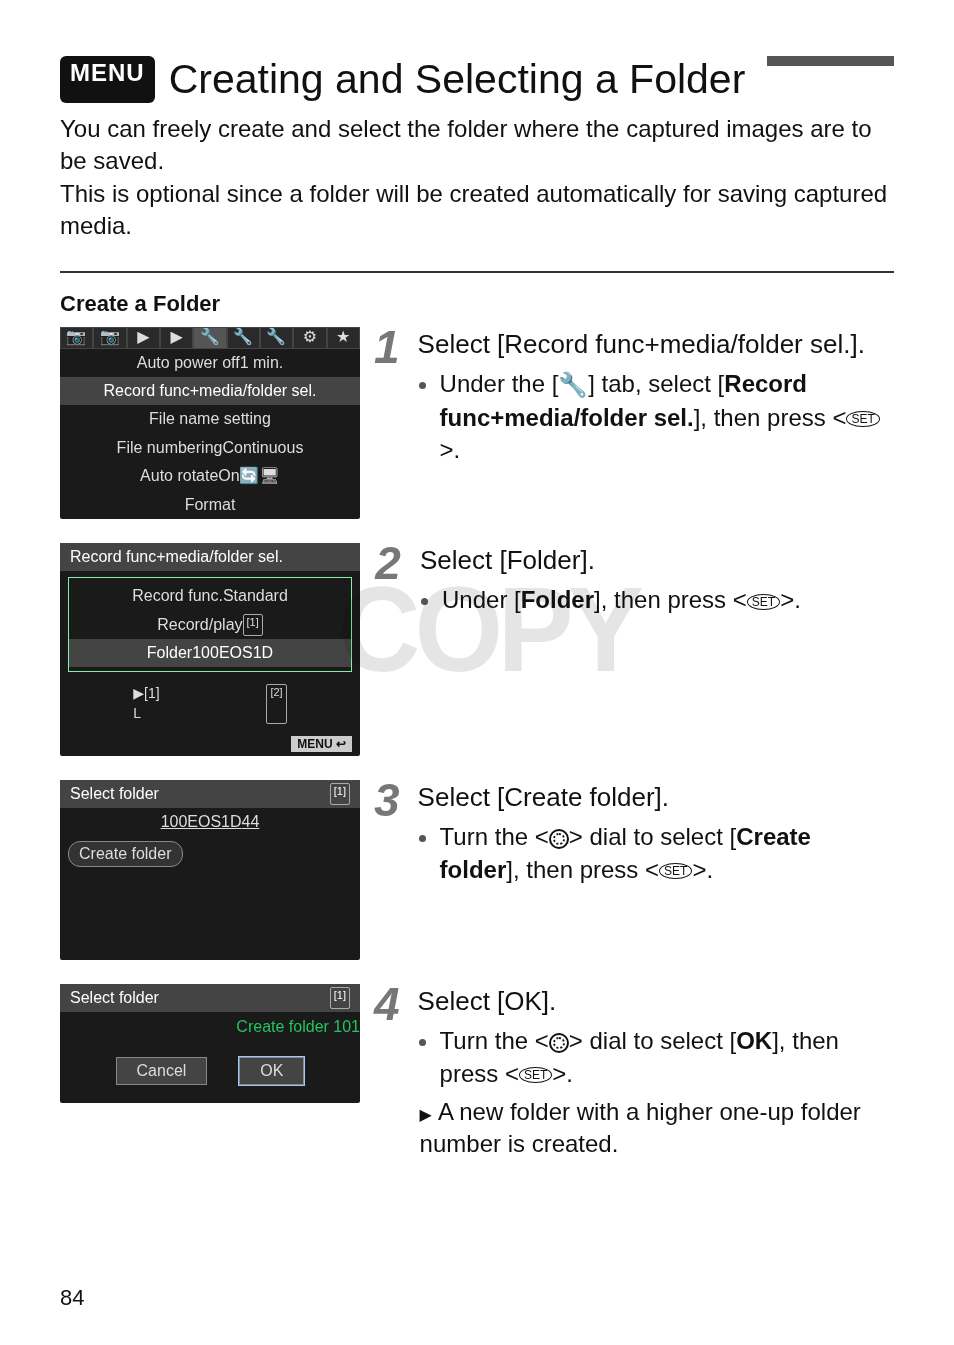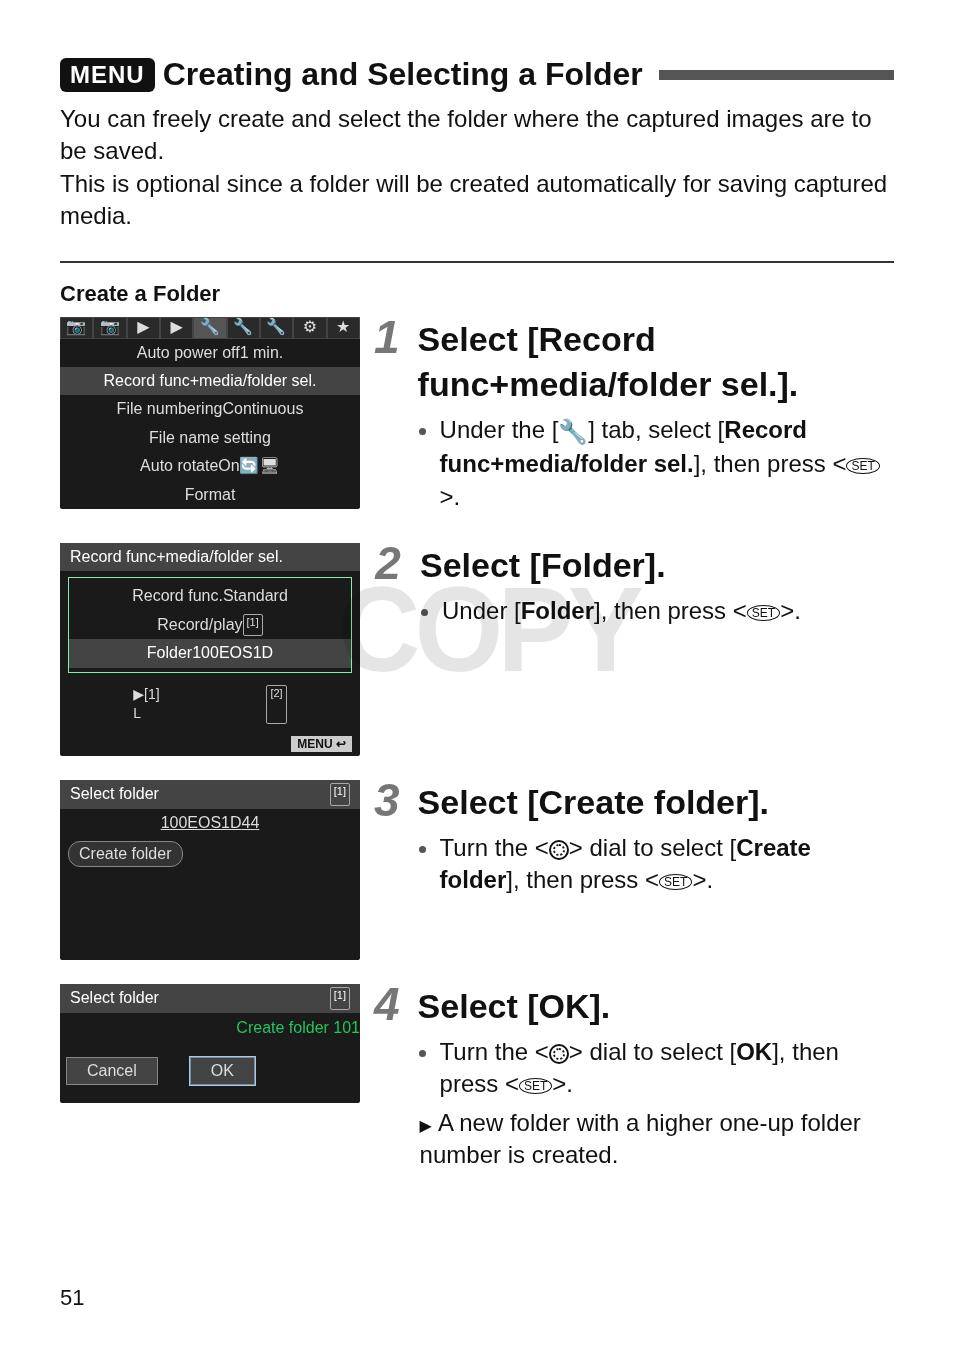--- a/index.html
+++ b/index.html
@@ -1,19 +1,19 @@
 <!DOCTYPE html>
 <html><head>
 <meta charset="utf-8">
 <style>
 html,body{margin:0;padding:0;background:#fff;font-family:Arial,Helvetica,sans-serif;color:#111}
 .page{width:954px;height:1345px;box-sizing:border-box;padding:56px 60px 40px 60px;position:relative}
-.title-row{display:flex;align-items:center;gap:8px;margin-bottom:10px}
+.title-row{display:flex;gap:14px;margin-bottom:10px}
 .menu-badge{background:#111;color:#fff;font-weight:700;font-size:24px;padding:3px 10px;border-radius:6px;letter-spacing:1px}
-.title{font-size:32px;font-weight:700}
+.title{font-size:41px;font-weight:400}
 .title-rule{flex:1;height:10px;background:#555;margin-left:8px}
 .intro{font-size:24px;line-height:1.35;margin-bottom:28px}
 .rule{height:2px;background:#333;margin:8px 0 18px 0}
 .subhead{font-size:22px;font-weight:700;margin-bottom:10px}
 .step{display:flex;gap:14px;margin-bottom:24px}
 .shot{width:300px;height:auto;flex-shrink:0}
 .lcd{background:#1a1a1a;color:#ddd;font-size:16px;line-height:1.4;border-radius:2px}
 .tabs{display:flex;height:22px}
 .tab{flex:1;border:1px solid #444;background:#2a2a2a;display:flex;align-items:center;justify-content:center}
 .tab.active{background:#555}
@@ -21,36 +21,36 @@
 .row.sel{background:#444;color:#fff}
 .hdr{background:#444;padding:3px 10px;color:#fff}
 .submenu{border:1px solid #86efac;margin:6px 8px;padding:4px 0}
 .pill{display:inline-block;border:1px solid #888;border-radius:12px;padding:1px 10px;margin:4px 8px;background:#333}
 .btn{display:inline-block;border:1px solid #888;background:#444;padding:2px 20px;margin:6px}
 .icons{display:flex;justify-content:space-around;padding:6px 20px;font-size:14px}
 .menuback{text-align:right;padding:2px 8px}
 .menuback span{background:#ccc;color:#111;border-radius:0;padding:1px 6px;font-size:12px;font-weight:700}
 .stepnum{font-size:46px;font-weight:700;color:#777;font-style:italic;line-height:0.9;width:28px;text-align:center;margin-right:4px}
 .steptext{font-size:24px;line-height:1.35}
-.steptext .h{font-weight:700;font-size:34px;display:block;margin-bottom:6px}
+.steptext .h{font-weight:400;font-size:26px;display:block;margin-bottom:6px}
 .steptext ul{margin:0;padding-left:22px}
 .steptext li{margin-bottom:6px;list-style:disc;color:#555}
 .steptext li span{color:#111}
 .triangle::before{content:"▶";color:#111;margin-right:6px;font-size:16px}
 .triangle{list-style:none !important;margin-left:-20px}
 .glyph{display:inline-block;vertical-align:middle}
 .setglyph{display:inline-block;border:1.5px solid #111;border-radius:50%;font-size:12px;padding:1px 4px;line-height:1;vertical-align:middle;font-weight:400}
 .dialglyph{display:inline-block;border:2px solid #111;border-radius:50%;width:16px;height:16px;vertical-align:middle;position:relative}
 .dialglyph::after{content:"";position:absolute;border:2px dotted #111;border-radius:50%;inset:2px}
 .wrenchglyph{font-weight:700}
 .pagenum{position:absolute;bottom:34px;left:60px;font-size:22px}
 .copy-wm{position:absolute;left:330px;top:560px;font-size:120px;font-weight:800;color:rgba(0,0,0,0.10);letter-spacing:-6px;transform:scaleX(0.95);pointer-events:none;user-select:none}
 .cardicon{border:1px solid #aaa;font-size:11px;padding:0 3px;border-radius:2px}
 .center{text-align:right;padding:4px 0;color:#22c55e}
-.confirmrow{display:flex;justify-content:flex-start;gap:20px;padding:8px 0 12px 0}
+.confirmrow{display:flex;justify-content:center;gap:20px;padding:8px 0 12px 0}
 </style>
 </head>
 <body>
 <div class="page">
 
 <div class="title-row">
   <span class="menu-badge">MENU</span>
   <span class="title">Creating and Selecting a Folder</span>
   <span class="title-rule"></span>
 </div>
@@ -82,26 +82,26 @@
       </div>
       <div class="row">
             <span>Auto power off</span>
             <span>1 min.</span>
           </div>
       <div class="row sel">
             <span>Record func+media/folder sel.</span>
             <span></span>
           </div>
       <div class="row">
+            <span>File name setting</span>
+            <span></span>
+          </div>
+      <div class="row">
             <span>File numbering</span>
             <span>Continuous</span>
-          </div>
-      <div class="row">
-            <span>File name setting</span>
-            <span></span>
           </div>
       <div class="row">
             <span>Auto rotate</span>
             <span>On🔄🖥</span>
           </div>
       <div class="row">
             <span>Format</span>
             <span></span>
           </div>
     </div>
@@ -200,15 +200,15 @@
     <span class="h">Select [OK].</span>
     <ul>
       <li><span>
         <span>Turn the &lt;</span><span class="dialglyph"></span><span>&gt; dial to select [</span><b>OK</b><span>], then press &lt;</span><span class="setglyph">SET</span><span>&gt;.</span>
       </span></li>
       <li class="triangle"><span>A new folder with a higher one-up folder number is created.</span></li>
     </ul>
   </div>
 </div>
 
-<div class="pagenum">51</div>
+<div class="pagenum">84</div>
 
 </div>
 
 </body></html>

